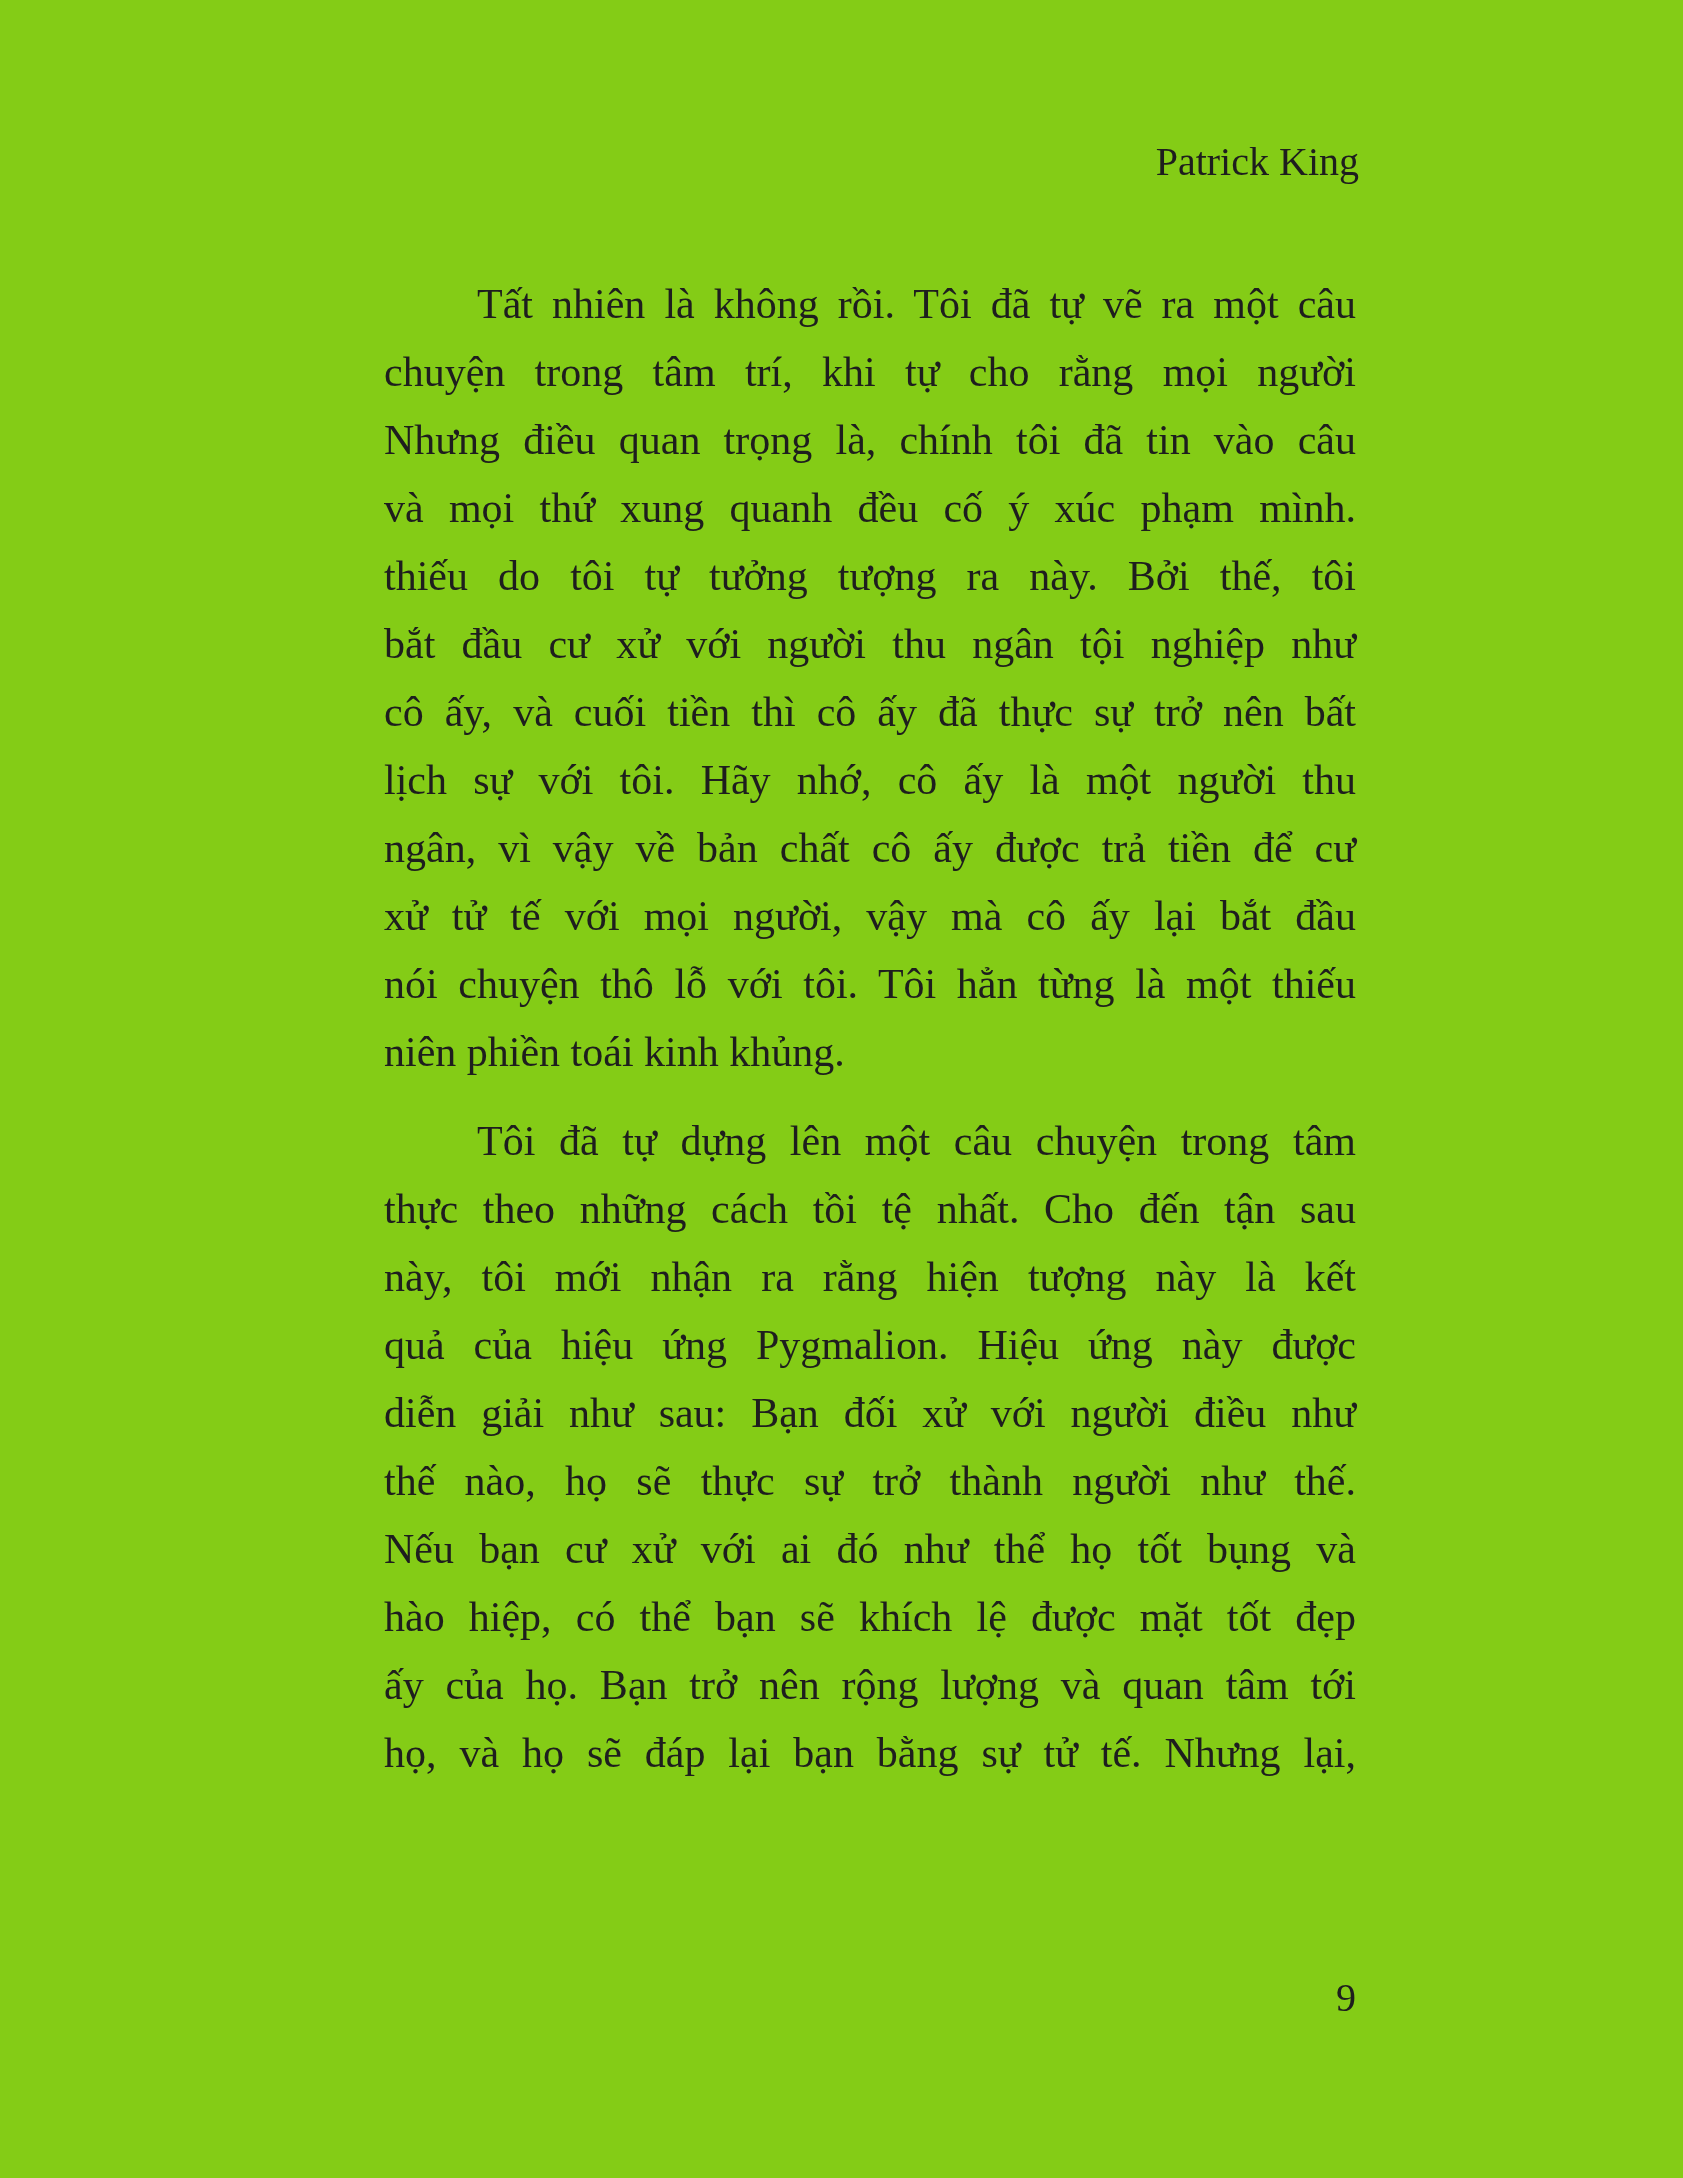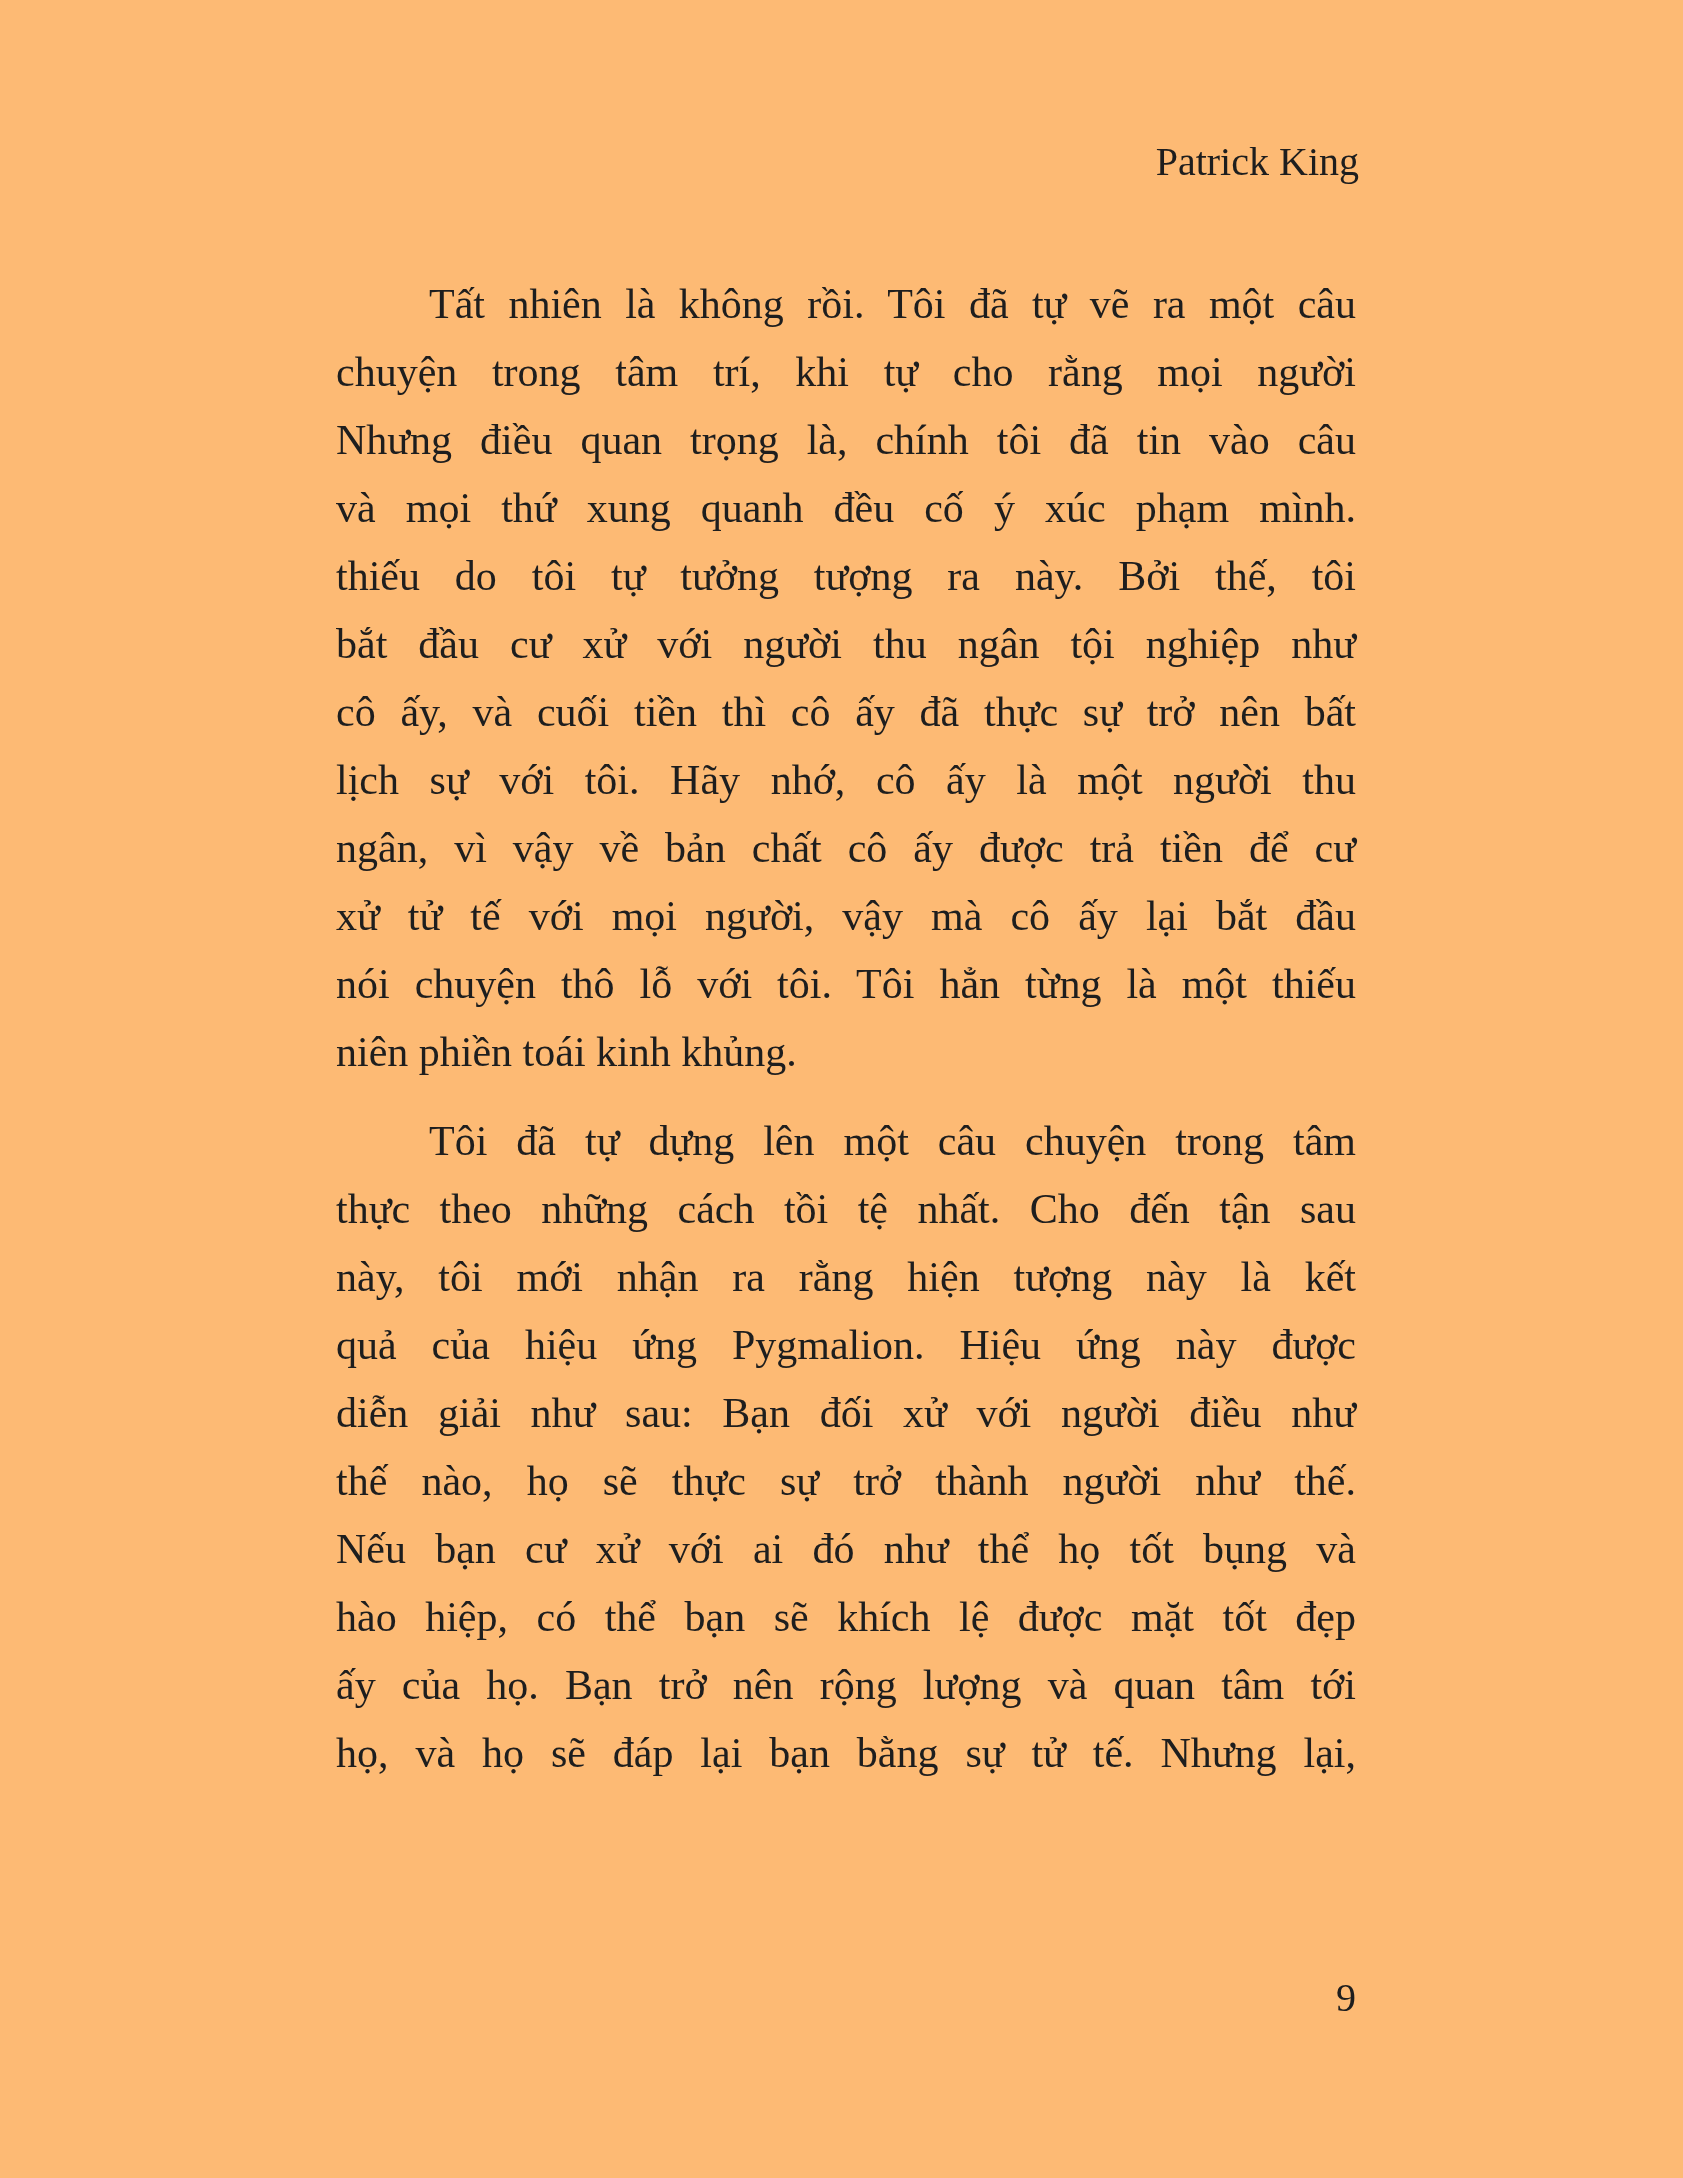--- a/index.html
+++ b/index.html
@@ -32,41 +32,42 @@
     font-size: 42px;
   }
   .paragraph + .paragraph {
     margin-top: 21px;
   }
   .line {
     line-height: 68px;
     height: 68px;
     text-align: justify;
     text-align-last: justify;
+    margin-left: 48px;
   }
   .line.first {
     padding-left: 93px;
   }
   .line.unjustified {
     text-align-last: left;
   }
   .page-number {
     position: absolute;
     top: 1975px;
     left: 336px;
     right: 327px;
     text-align: right;
     font-size: 40px;
     line-height: 46px;
   }
 </style>
 </head>
 <body>
 
-<div class="page" style="background: #fdba74; color: rgb(30, 30, 30);">
+<div class="page" style="background: #84cc16; color: rgb(30, 30, 30);">
   <div class="running-head">Patrick King</div>
 
   <div class="textblock">
       <div class="paragraph">
         <div class="line first">Tất nhiên là không rồi. Tôi đã tự vẽ ra một câu</div>
         <div class="line">chuyện trong tâm trí, khi tự cho rằng mọi người</div>
         <div class="line">Nhưng điều quan trọng là, chính tôi đã tin vào câu</div>
         <div class="line">và mọi thứ xung quanh đều cố ý xúc phạm mình.</div>
         <div class="line">thiếu do tôi tự tưởng tượng ra này. Bởi thế, tôi</div>
         <div class="line">bắt đầu cư xử với người thu ngân tội nghiệp như</div>

